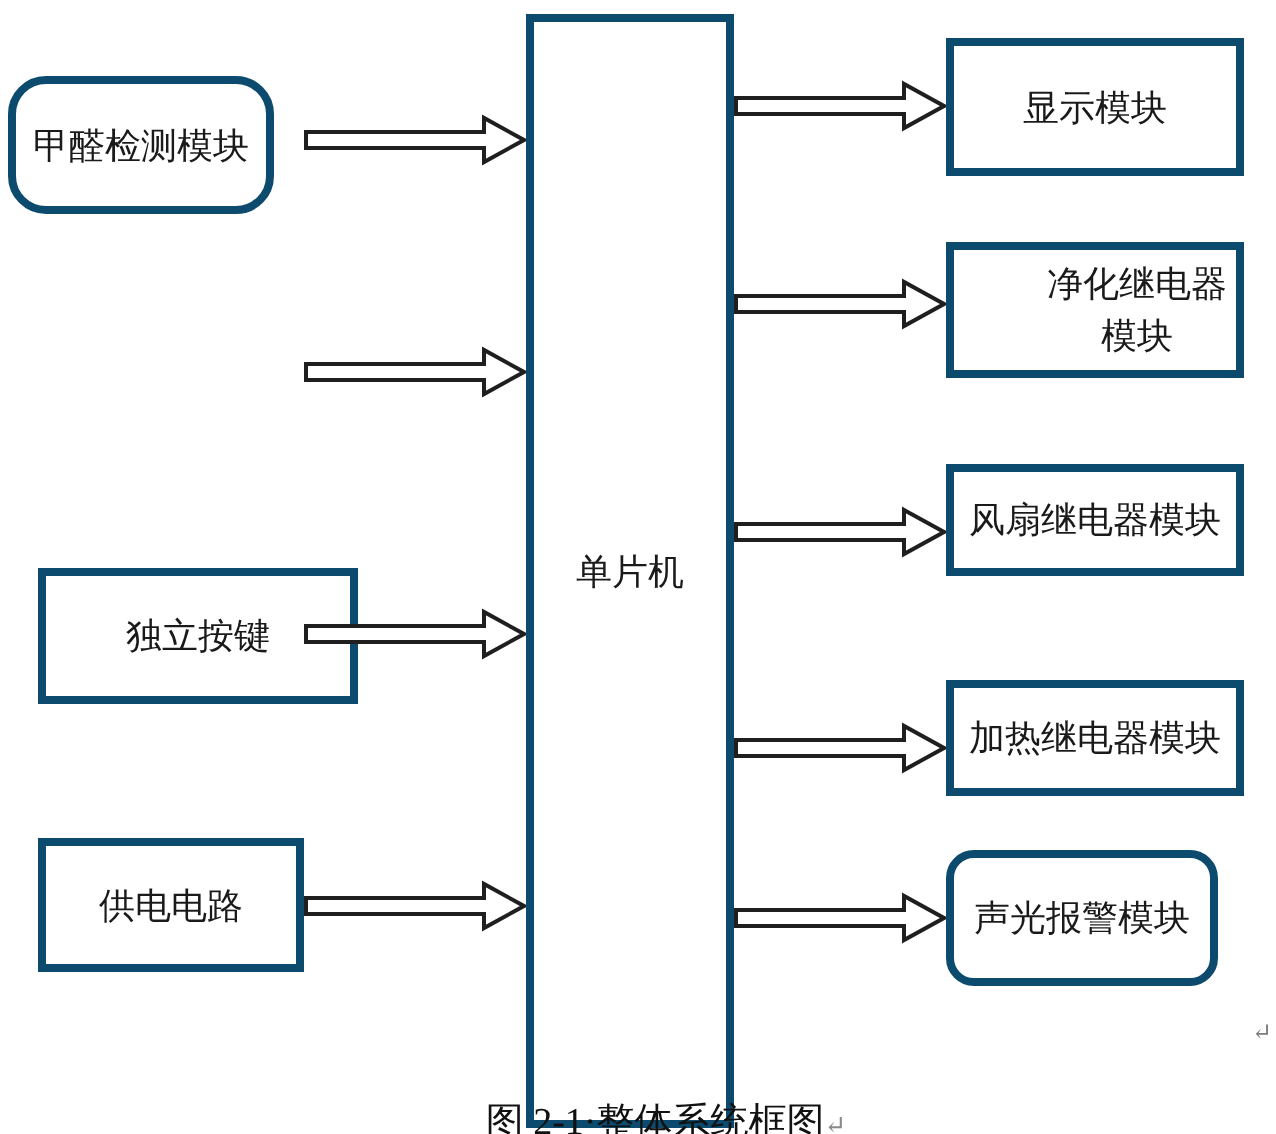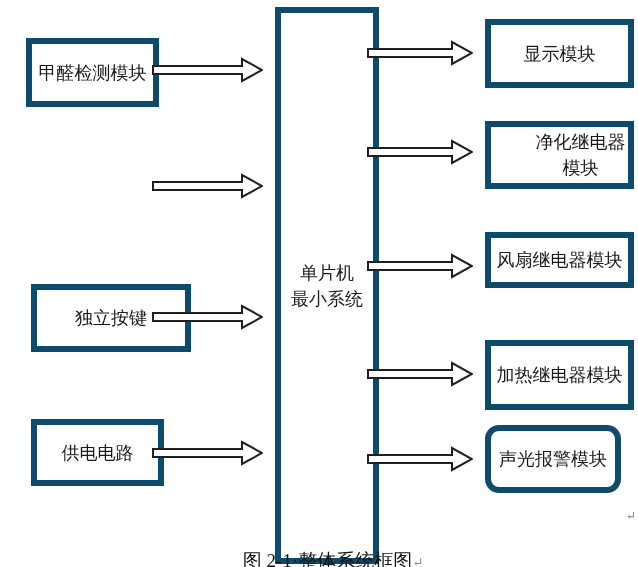--- a/index.html
+++ b/index.html
@@ -10,32 +10,31 @@
   }
   .canvas {
     position: relative;
     width: 638px;
     height: 567px;
     background: #ffffff;
     overflow: hidden;
   }
   .box {
     position: absolute;
-    border: 6px solid #0c4a6e;
+    border: 4px solid #0c4a6e;
     background: #ffffff;
     box-sizing: border-box;
     display: flex;
     flex-direction: column;
     align-items: center;
     justify-content: center;
     text-align: center;
     color: #1a1a1a;
     font-size: 18px;
     line-height: 26px;
-    margin-left: 12px;
   }
   .arrow {
     position: absolute;
     height: 26px;
   }
   .arrow svg { display: block; }
   .caption {
     position: absolute;
     top: 516px;
     left: 333px;
@@ -55,51 +54,50 @@
     top: 509px;
     color: #7d7d7d;
     font-size: 12px;
   }
 </style>
 </head>
 <body>
 
 <div class="canvas">
 
-  <div class="box" style="left:14px; top:38px; width:133px; height:69px;">
+  <div class="box" style="left:4px; top:38px; width:133px; height:69px;border-radius:19px;">
     <div>甲醛检测模块</div>
   </div>
 
 
   <div class="box" style="left:19px; top:284px; width:160px; height:68px;">
     <div>独立按键</div>
   </div>
 
   <div class="box" style="left:19px; top:419px; width:133px; height:67px;">
     <div>供电电路</div>
   </div>
 
   <div class="box" style="left:263px; top:7px; width:104px; height:557px;">
     <div>单片机</div>
-    <div>最小系统</div>
   </div>
 
   <div class="box" style="left:473px; top:19px; width:149px; height:69px;">
     <div>显示模块</div>
   </div>
 
   <div class="box" style="left:473px; top:121px; width:149px; height:68px;padding-left:42px;">
     <div>净化继电器模块</div>
   </div>
 
   <div class="box" style="left:473px; top:232px; width:149px; height:56px;">
     <div>风扇继电器模块</div>
   </div>
 
-  <div class="box" style="left:473px; top:340px; width:149px; height:70px;">
+  <div class="box" style="left:473px; top:340px; width:149px; height:58px;">
     <div>加热继电器模块</div>
   </div>
 
   <div class="box" style="left:473px; top:425px; width:136px; height:68px;border-radius:14px;">
     <div>声光报警模块</div>
   </div>
 
   <div class="arrow" style="left:152px; top:57px; width:111px;">
     <svg width="111" height="26" viewBox="0 0 111 26" xmlns="http://www.w3.org/2000/svg">
       <polygon points="1,9 90,9 90,2 110,13 90,24 90,17 1,17" fill="#ffffff" stroke="#1f1f1f" stroke-width="2"></polygon>

